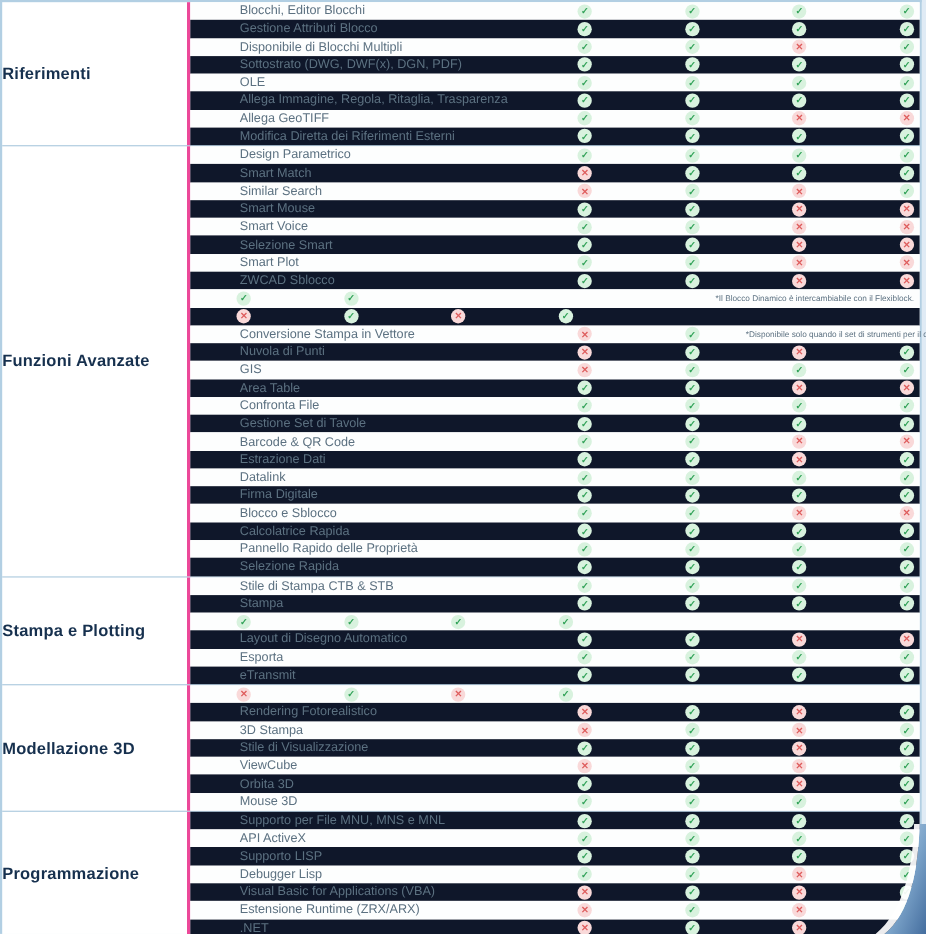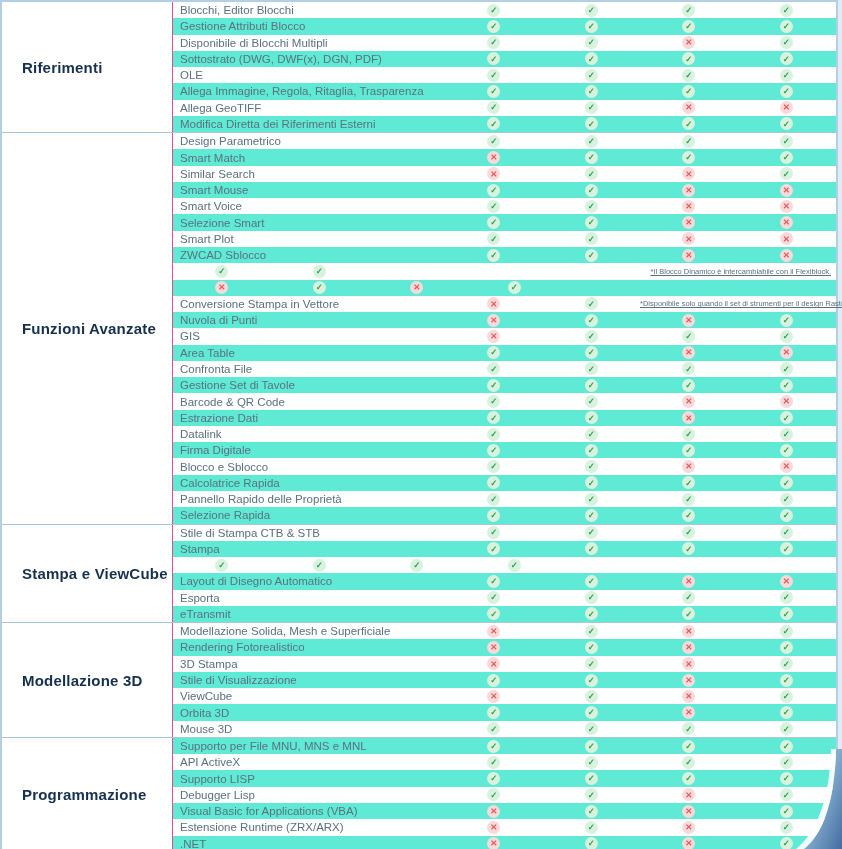--- a/index.html
+++ b/index.html
@@ -16,57 +16,57 @@
     background:#ffffff;
     border-top:2px solid #b2cfe3;
     border-left:2px solid #b2cfe3;
     border-right:2px solid #b2cfe3;
     box-sizing:border-box;
   }
   .section { display:flex; }
   .section + .section { border-top:1.5px solid #a9c8dd; }
   .cat-cell {
     width:171px; flex:0 0 171px;
-    border-right:1px solid #ec4899;
+    border-right:3px solid #ec4899;
     display:flex; align-items:center;
-    padding-left:20px; box-sizing:border-box;
+    box-sizing:border-box;
   }
   .cat-label {
     font-size:15px; font-weight:700; color:#16304e;
     letter-spacing:0.2px;
   }
   .rows { flex:1; display:flex; flex-direction:column; min-width:0; }
   .row {
     display:flex; align-items:center;
     height:16.28px; flex:0 0 16.28px;
     background:#fdfefe;
   }
-  .row.alt { background:#5eead4; }
+  .row.alt { background:#0f172a; }
   .feature {
     width:272px; flex:0 0 272px;
     padding-left:7px; box-sizing:border-box;
     font-size:11.5px; color:#5c7181;
-    white-space:nowrap; overflow:hidden;
+    white-space:nowrap; overflow:hidden;margin-left:38px;
   }
   .cells { flex:1; display:flex; align-items:center; height:100%; }
   .cell {
     width:97.5px; flex:0 0 97.5px;
     display:flex; align-items:center; justify-content:center;
   }
   .badge {
     width:13px; height:13px; border-radius:50%;
     display:inline-flex; align-items:center; justify-content:center;
     font-size:8.5px; font-weight:700; line-height:1;
   }
   .badge.yes { background:var(--yes-bg,#d8f2de); color:var(--yes-fg,#2fa156); }
   .badge.no  { background:var(--no-bg,#f9d9d9);  color:var(--no-fg,#de5c5c); }
   .note {
     flex:1; display:flex; justify-content:flex-end; align-items:flex-start;
     font-size:7.5px; color:#5c7181;
-    white-space:nowrap; padding-right:5px; box-sizing:border-box;text-decoration:underline;
+    white-space:nowrap; padding-right:5px; box-sizing:border-box;
   }
   .curl { position:absolute; right:0; bottom:0; width:60px; height:100px; }
 </style>
 </head>
 <body>
 
 <div class="page">
   <div class="table">
   <div class="section">
     <div class="cat-cell">
@@ -645,21 +645,21 @@
               <span class="cell">
                 <span class="badge yes">✓</span>
               </span>
             </span>
   </div>
 </div>
   </div>
 
   <div class="section">
     <div class="cat-cell">
-      <span class="cat-label">Stampa e ViewCube</span>
+      <span class="cat-label">Stampa e Plotting</span>
     </div>
     <div class="rows">
   <div class="row">
     <span class="feature">Stile di Stampa CTB &amp; STB</span>
     <span class="cells">
               <span class="cell">
                 <span class="badge yes">✓</span>
               </span>
               <span class="cell">
                 <span class="badge yes">✓</span>
@@ -763,21 +763,20 @@
   </div>
 </div>
   </div>
 
   <div class="section">
     <div class="cat-cell">
       <span class="cat-label">Modellazione 3D</span>
     </div>
     <div class="rows">
   <div class="row">
-    <span class="feature">Modellazione Solida, Mesh e Superficiale</span>
     <span class="cells">
               <span class="cell">
                 <span class="badge no">✕</span>
               </span>
               <span class="cell">
                 <span class="badge yes">✓</span>
               </span>
               <span class="cell">
                 <span class="badge no">✕</span>
               </span>

